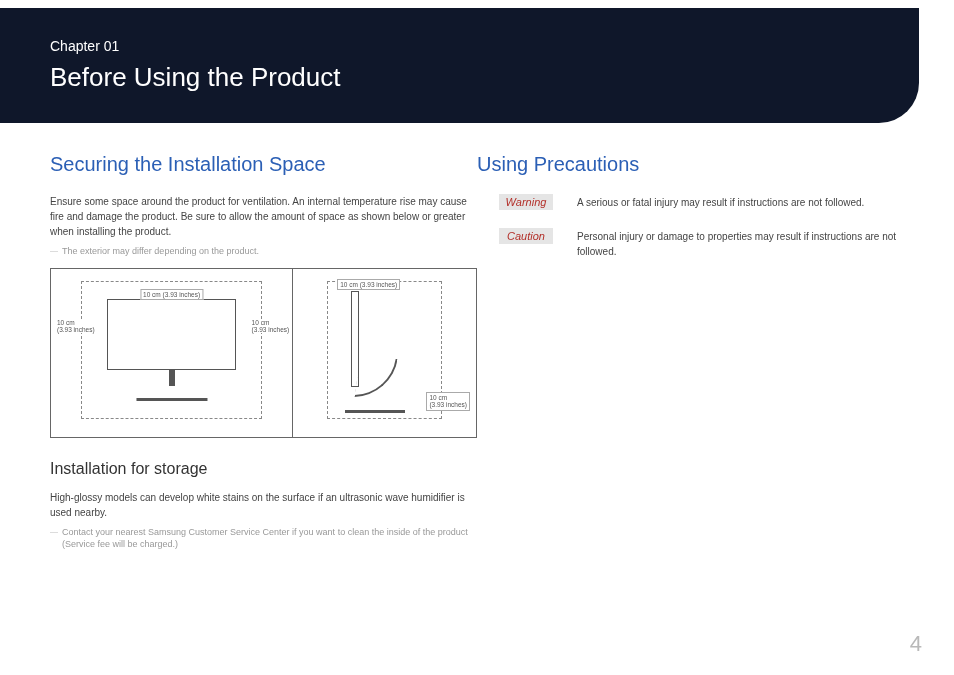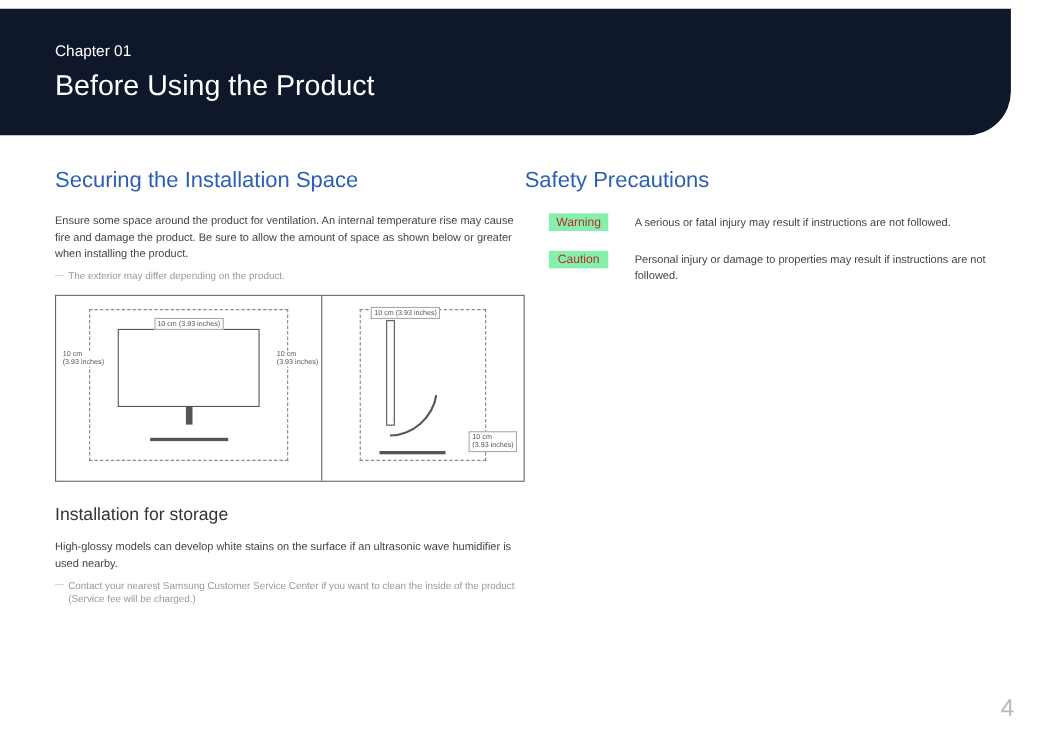--- a/index.html
+++ b/index.html
@@ -145,27 +145,28 @@
     }
     
     .precaution-row {
       display: flex;
       align-items: flex-start;
       gap: 24px;
       margin-bottom: 18px;
       padding-left: 22px;
     }
     .badge {
-      background: #86efac;
+      background: #e5e5e5;
       color: #b3302a;
       padding: 2px 6px;
       font-size: 11px;
       min-width: 54px;
       text-align: center;
       flex-shrink: 0;
+      font-style: italic;
     }
     .precaution-text {
       font-size: 10px;
       line-height: 1.5;
       color: #444;
       padding-top: 1px;
     }
     
     .page-number {
       position: absolute;
@@ -219,21 +220,21 @@
         </div>
       </div>
     </div>
 
     <div class="subsection-heading">Installation for storage</div>
     <div class="body-text">High-glossy models can develop white stains on the surface if an ultrasonic wave humidifier is used nearby.</div>
     <div class="footnote">Contact your nearest Samsung Customer Service Center if you want to clean the inside of the product (Service fee will be charged.)</div>
   </div>
 
   <div class="right-col">
-    <div class="section-heading">Safety Precautions</div>
+    <div class="section-heading">Using Precautions</div>
 
     <div class="precaution-row">
       <div class="badge">Warning</div>
       <div class="precaution-text">A serious or fatal injury may result if instructions are not followed.</div>
     </div>
 
     <div class="precaution-row">
       <div class="badge">Caution</div>
       <div class="precaution-text">Personal injury or damage to properties may result if instructions are not followed.</div>
     </div>

